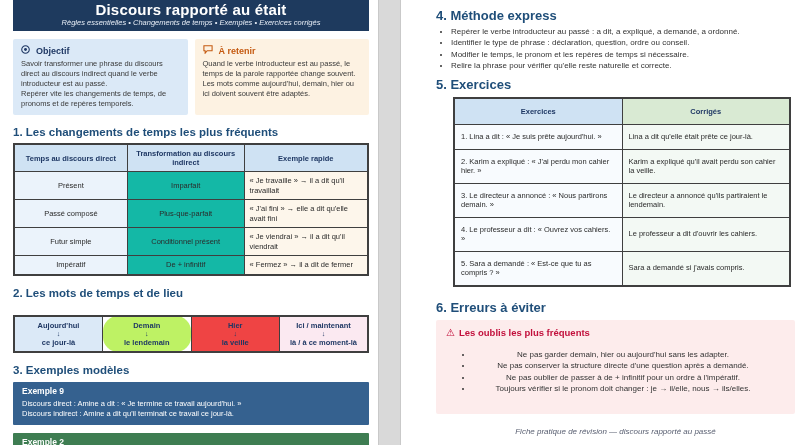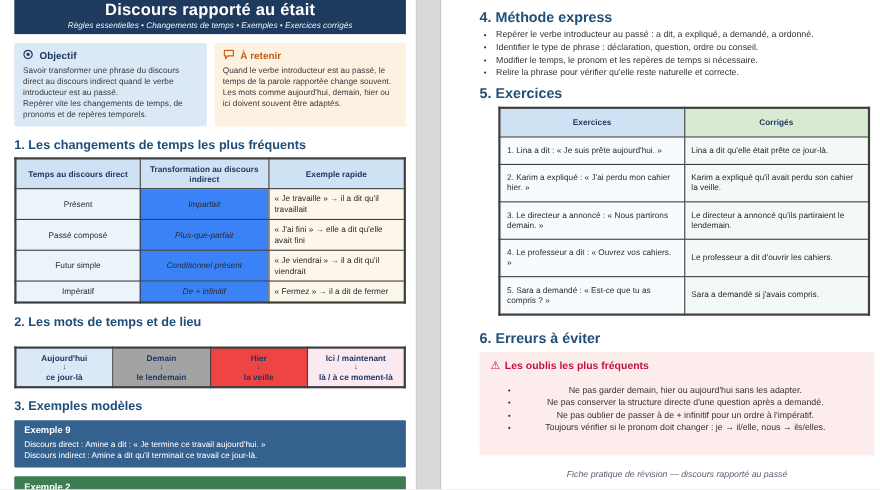--- a/index.html
+++ b/index.html
@@ -36,30 +36,30 @@
 
   h2.sec { color:#1f4e79; font-weight:bold; }
   .page-left  h2.sec { font-size:11.5px; margin:11px 0 5px; }
   .page-right h2.sec { font-size:13px;  margin:8px 0 4px; }
 
   table.t1 { width:100%; border-collapse:collapse; font-size:7.5px; border:2px solid #3f3f3f; }
   table.t1 th, table.t1 td { border:1px solid #3f3f3f; padding:4px 5px; vertical-align:middle; }
   table.t1 th { background:#cfe2f3; color:#1f3864; font-weight:bold; text-align:center; line-height:9px; }
   table.t1 td { text-align:center; line-height:9.5px; }
   table.t1 td.c1 { background:#ebf3fb; width:32%; }
-  table.t1 td.c2 { background:#3b82f6; width:33%;font-style:italic; }
+  table.t1 td.c2 { background:#14b8a6; width:33%; }
   table.t1 td.c3 { background:#fdf6eb; width:35%; text-align:left; }
 
   table.strip { width:100%; border-collapse:collapse; font-size:7.5px; border:2px solid #3f3f3f; margin-top:16px; }
   table.strip td {
     border:1px solid #3f3f3f; width:25%; text-align:center; padding:4px 3px;
     font-weight:bold; color:#1f3864; line-height:9px;
   }
   table.strip td .arr { display:block; font-size:7px; line-height:8px; color:#1f3864; }
-  .strip .s1 { background:#dbe9f7; } .strip .s2 { background:#a3a3a3; }
+  .strip .s1 { background:#dbe9f7; } .strip .s2 { background:#bef264;border-radius:15px; }
   .strip .s3 { background:#ef4444; } .strip .s4 { background:#fbe9f1; }
 
   .example { color:#ffffff; padding:4px 9px 6px; margin-top:8px; border-radius:1px; }
   .example .ex-title { font-size:8.5px; font-weight:bold; margin-bottom:3px; }
   .example .ex-line  { font-size:7.5px; line-height:10px; }
   .ex-blue  { background:#35618f; margin-top:6px; }
   .ex-green { background:#3e7d52; }
 
   
   ul.bullets { margin:3px 0 6px; padding-left:15px; font-size:8px; line-height:9.8px; color:#333333; }

